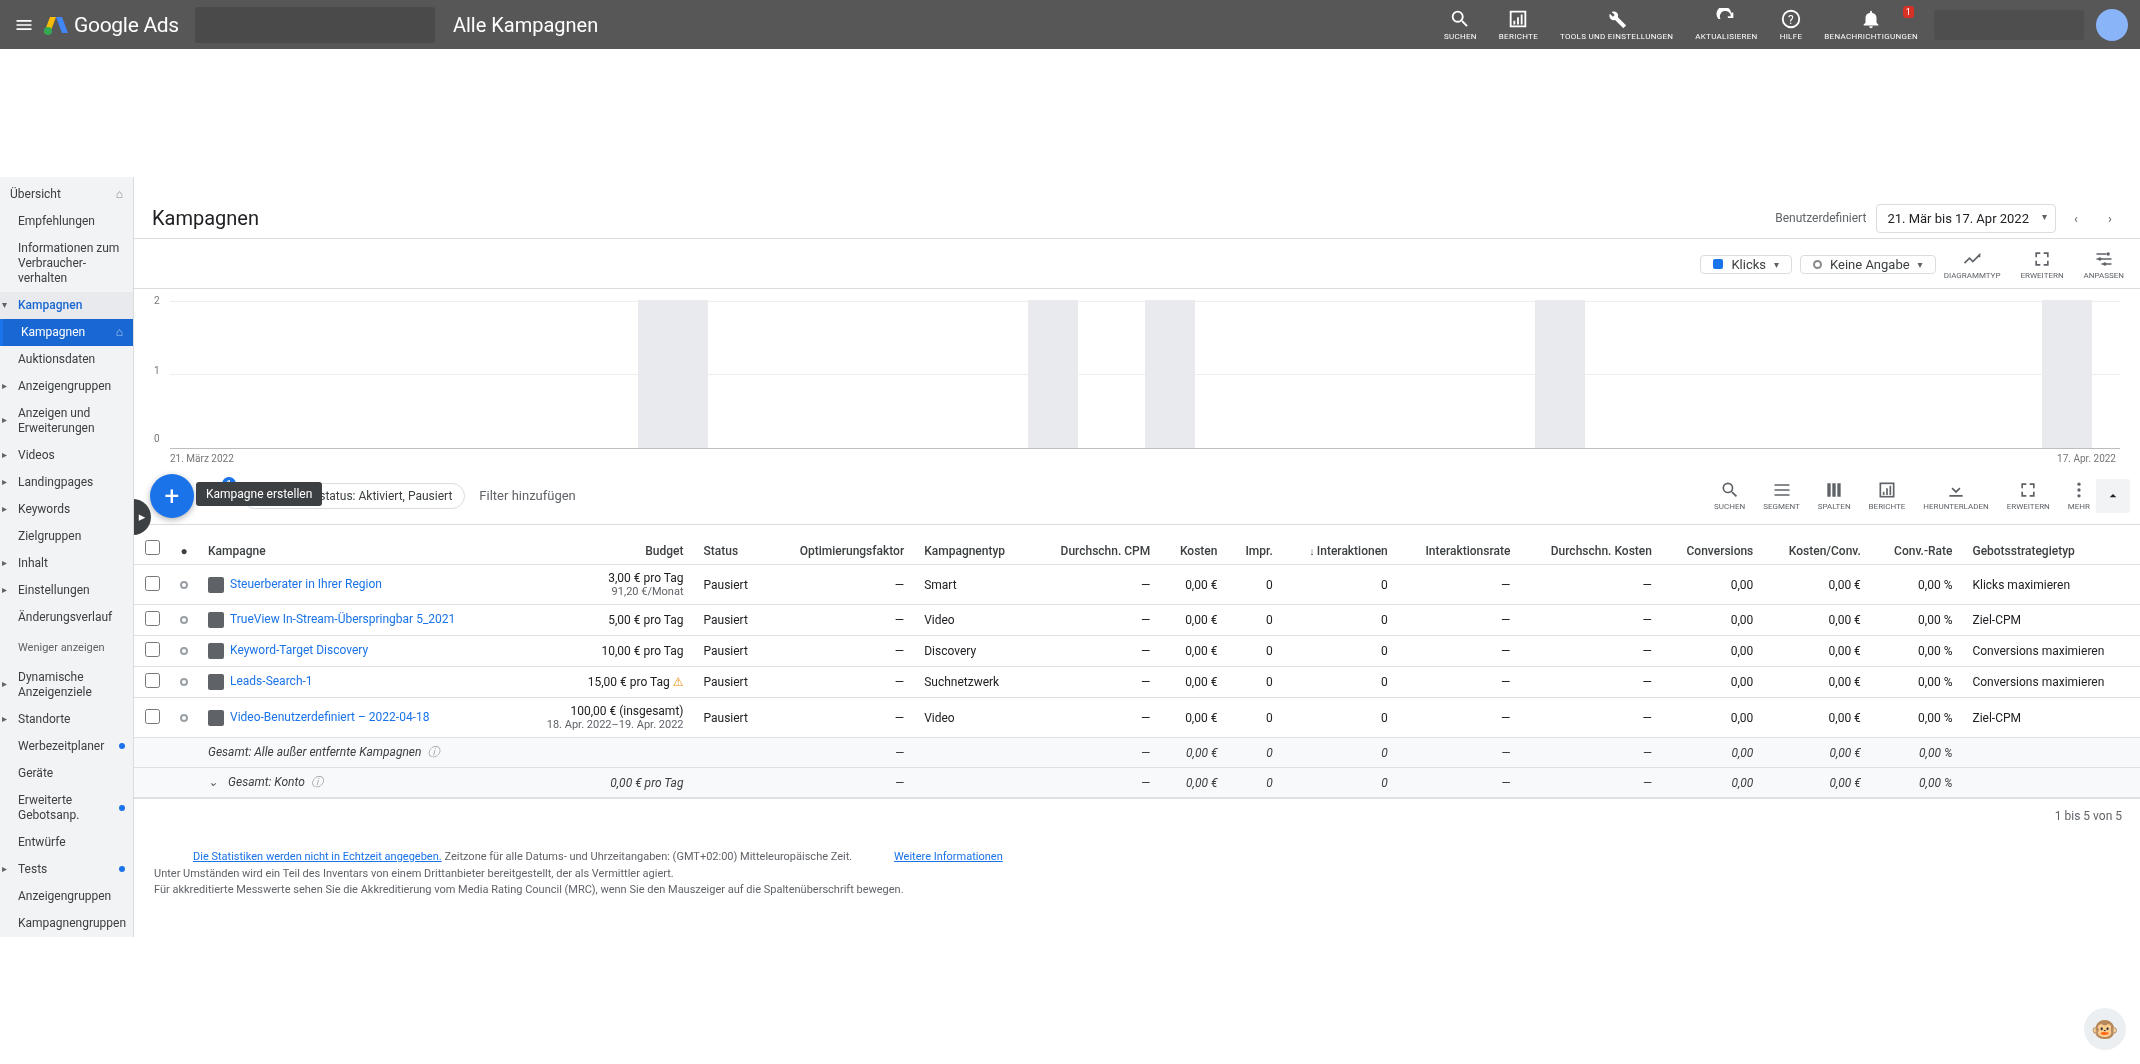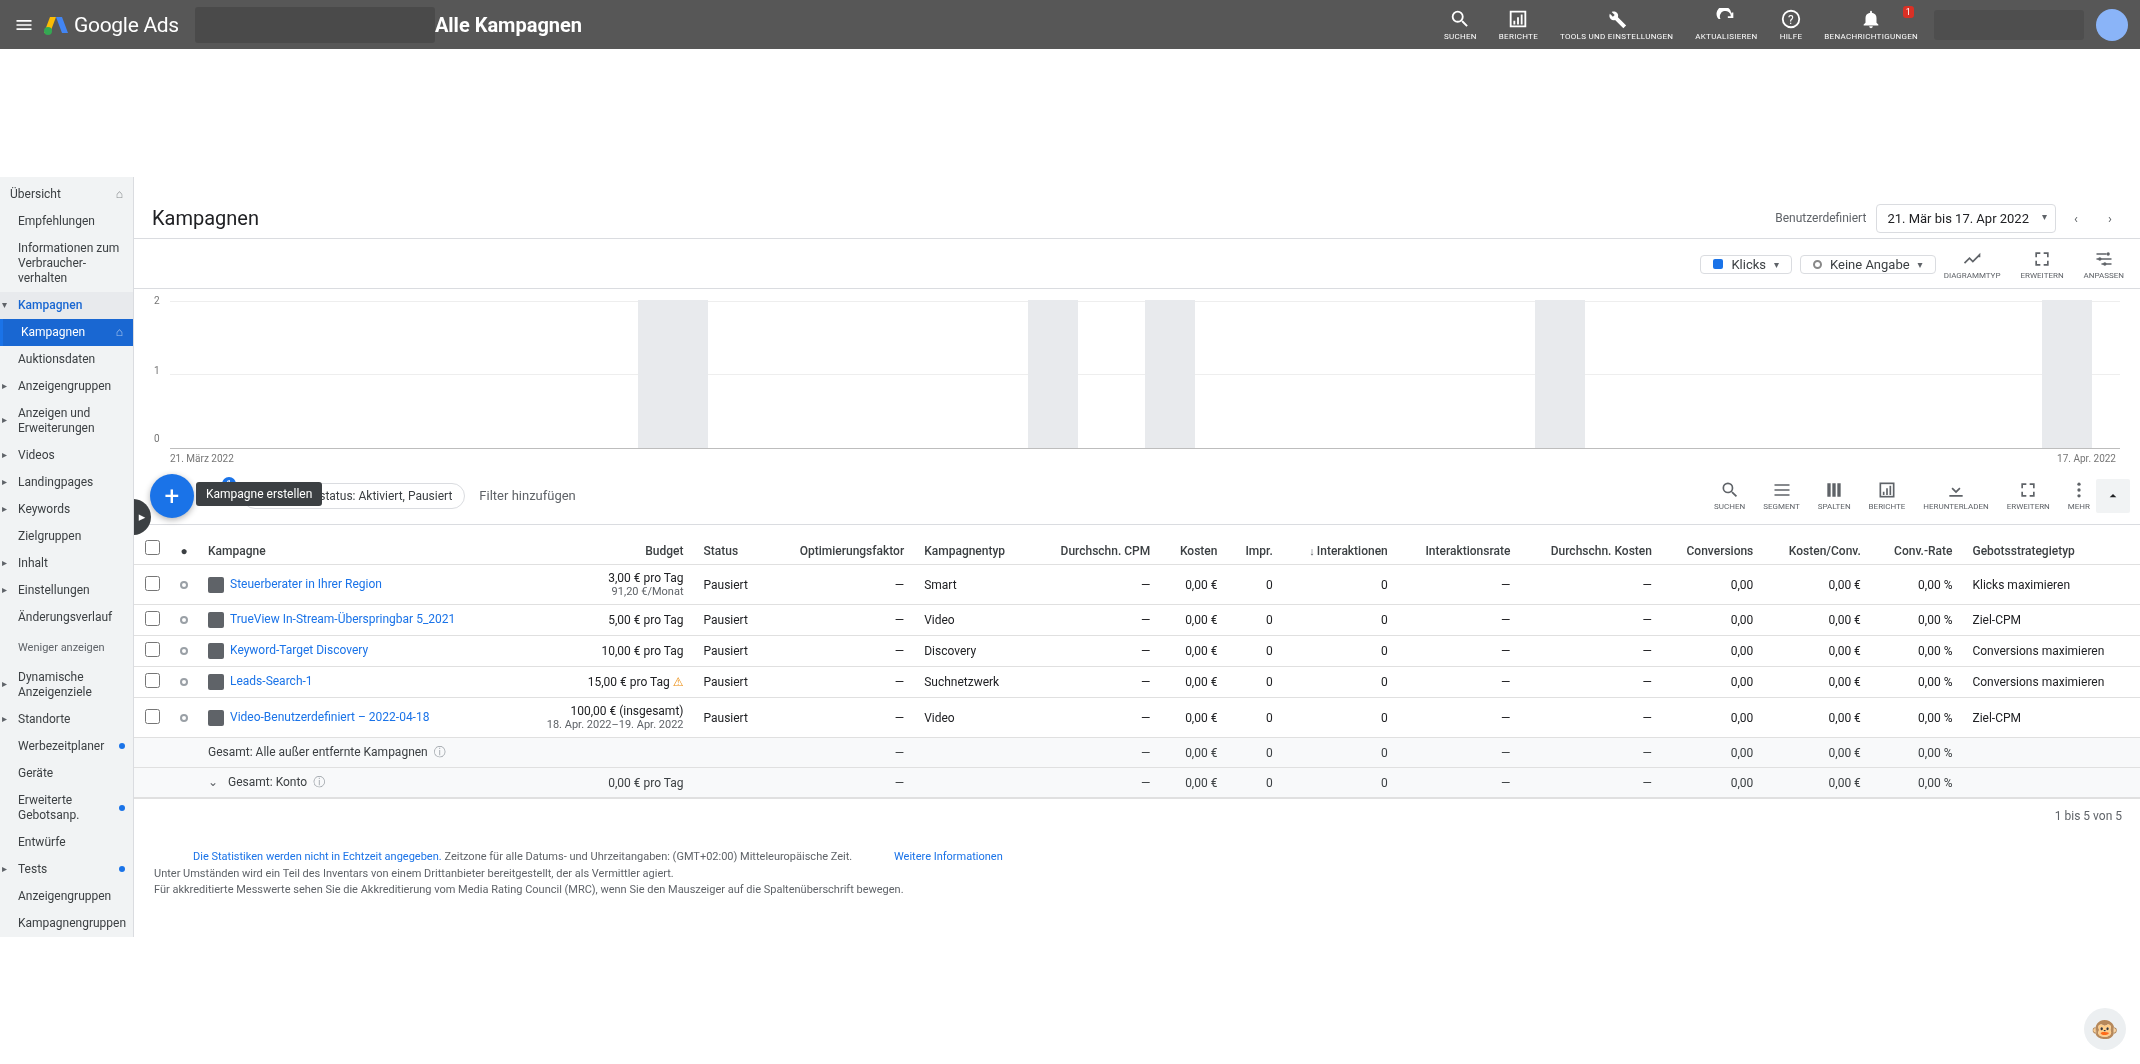--- a/index.html
+++ b/index.html
@@ -5,21 +5,21 @@
 * { margin: 0; padding: 0; box-sizing: border-box; }
 body { font-family: Roboto, Arial, sans-serif; font-size: 13px; background: #fff; color: #202124; overflow: hidden; }
 
 
 .header-bar { display: flex; align-items: center; height: 49px; background: #575757; color: #fff; padding: 0 12px; }
 .hamburger { width: 24px; height: 24px; margin-right: 8px; cursor: pointer; display:flex; align-items:center; justify-content:center; }
 .logo-area { display: flex; align-items: center; gap: 6px; font-size: 21px; }
 .logo-mark { width: 24px; height: 24px; }
 .logo-text { letter-spacing: -0.3px; }
 .header-left-box { margin-left: 16px; padding: 4px 12px; background: rgba(0,0,0,0.15); border-radius: 3px; min-width: 240px; height: 36px; }
-.header-title { font-size: 20px; font-weight: 700; }
+.header-title { margin-left: 18px; font-size: 20px; font-weight: 400; }
 .header-spacer { flex: 1; }
 .header-icons { display: flex; gap: 22px; align-items: center; }
 .h-icon-wrap { display:flex; flex-direction:column; align-items:center; cursor:pointer; font-size:8px; text-transform:uppercase; letter-spacing:0.3px; gap:2px; position:relative; }
 .h-icon { width:22px; height:22px; display:flex; align-items:center; justify-content:center; }
 .notif-badge { position:absolute; top:-2px; right:4px; background:#d93025; color:#fff; font-size:9px; border-radius:3px; padding:0 3px; line-height:12px; }
 .avatar { width:32px; height:32px; border-radius:50%; background:#8ab4f8; margin-left:12px; }
 
 
 .sub-header { display:flex; align-items:center; height:40px; border-bottom:1px solid #dadce0; padding:0 16px 0 0; }
 .page-h1 { font-size:20px; font-weight:400; padding-left:18px; color:#202124; flex:0 0 auto; }
@@ -76,30 +76,30 @@
 .table-wrap { flex:1; overflow:auto; }
 table { border-collapse:collapse; width:100%; font-size:12px; }
 th, td { border-bottom:1px solid #e0e0e0; padding:6px 10px; text-align:right; white-space:nowrap; }
 th { font-weight:500; color:#3c4043; vertical-align:bottom; height:40px; }
 th.left, td.left { text-align:left; }
 .cb-col { width:36px; text-align:center; }
 .dot-col { width:24px; text-align:center; }
 .status-dot { width:8px; height:8px; border-radius:50%; border:2px solid #9aa0a6; display:inline-block; }
 .camp-link { color:#1a73e8; cursor:pointer; }
 .type-ico { width:16px; height:16px; background:#5f6368; display:inline-block; border-radius:2px; margin-right:6px; vertical-align:middle; }
-tr.total { background:#f8f9fa; font-weight:400; }
+tr.total { background:#f8f9fa; font-weight:400;font-style:italic; }
 tr.total td { color:#3c4043; }
 .sort-arr { font-size:11px; color:#5f6368; margin-right:2px; }
 .sub-budget { font-size:11px; color:#5f6368; }
 .budget-warn { color:#ea8600; margin-left:3px; }
 .pager { text-align:right; font-size:12px; color:#5f6368; padding:10px 18px; border-top:1px solid #e0e0e0; }
 
 
 .footnote { font-size:11px; color:#5f6368; padding:16px 20px; line-height:1.5; }
-.footnote a { color:#1a73e8; cursor:pointer;padding-left:39px; }
+.footnote a { color:#1a73e8; text-decoration:underline; cursor:pointer;padding-left:39px; }
 
 .edge-tab { position:absolute; left:-1px; top:300px; width:18px; height:36px; background:#3c4043; border-radius:0 18px 18px 0; display:flex; align-items:center; justify-content:center; color:#fff; cursor:pointer; z-index:5; }
 
 .mascot { position:fixed; right:14px; bottom:14px; width:42px; height:42px; border-radius:50%; background:#eceff1; display:flex; align-items:center; justify-content:center; font-size:22px; }
 
 input[type=checkbox] { width:15px; height:15px; }
 svg { fill: currentColor; }
 </style>
 </head>
 <body>

